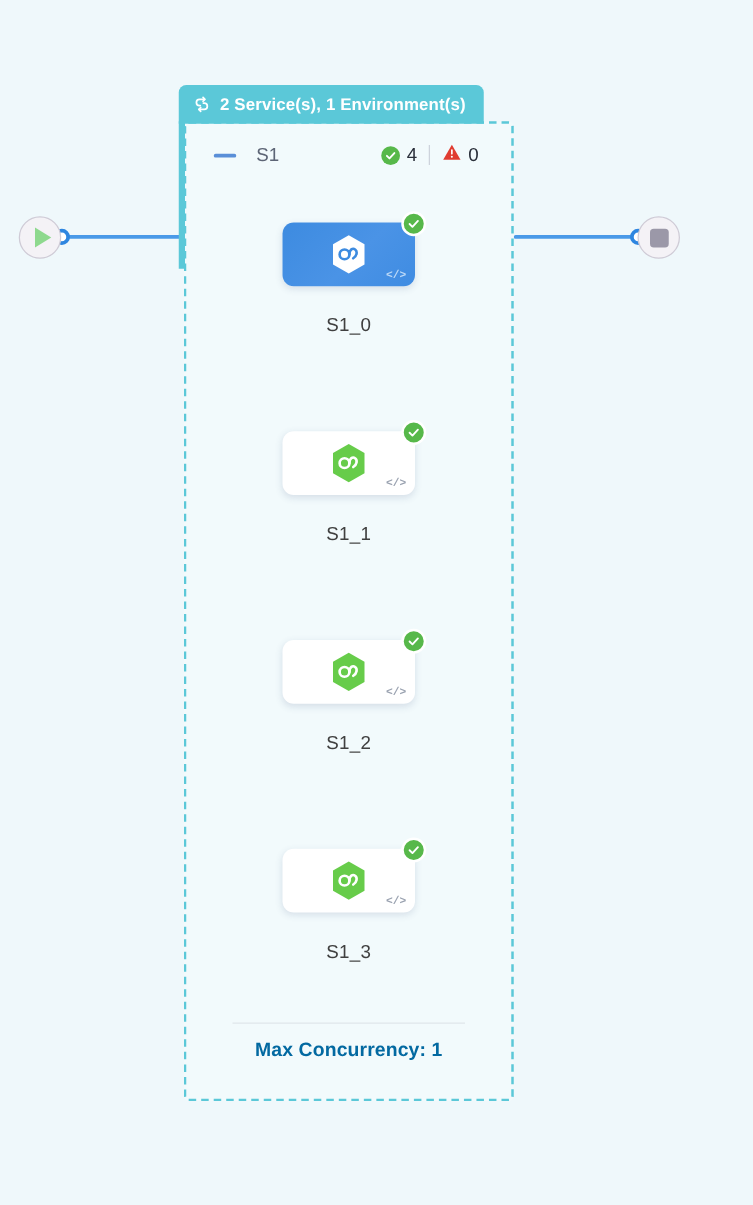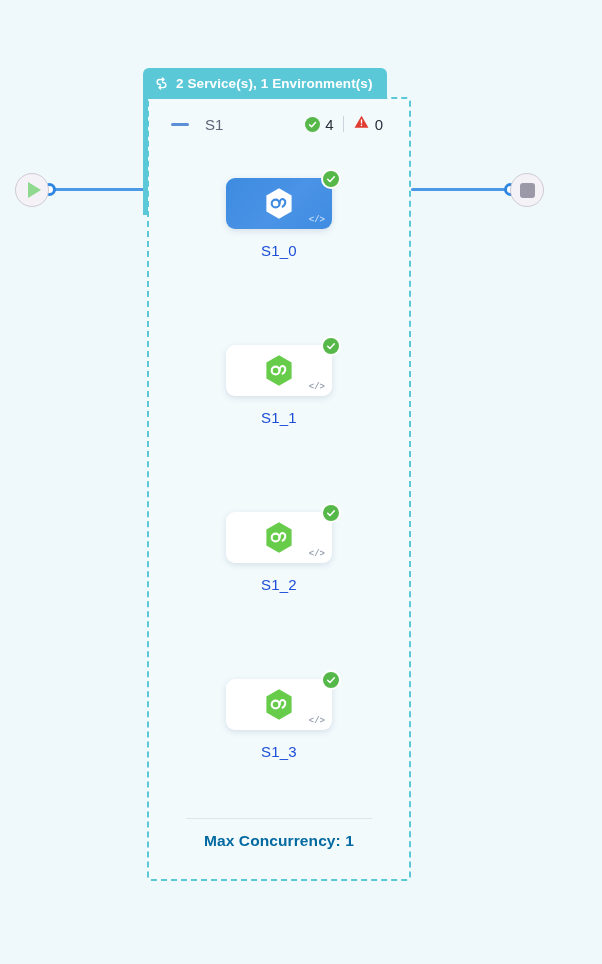--- a/index.html
+++ b/index.html
@@ -235,24 +235,24 @@
     right: 7px;
     bottom: 4px;
     font-size: 9px;
     font-weight: bold;
     font-family: "Liberation Mono", monospace;
   }
   .node-card.selected .code-icon { color: #bcd9f7; }
   .node-card.plain .code-icon    { color: #9aa2b0; }
 
   .node-label {
-    margin-top: 13px;
+    margin-top: 23px;
     text-align: center;
     font-size: 15px;
-    color: #1d4ed8;
+    color: #404040;
     letter-spacing: .2px;
   }
 
   
   .group-divider {
     position: absolute;
     left: 186px;
     top: 818px;
     width: 186px;
     height: 1px;

